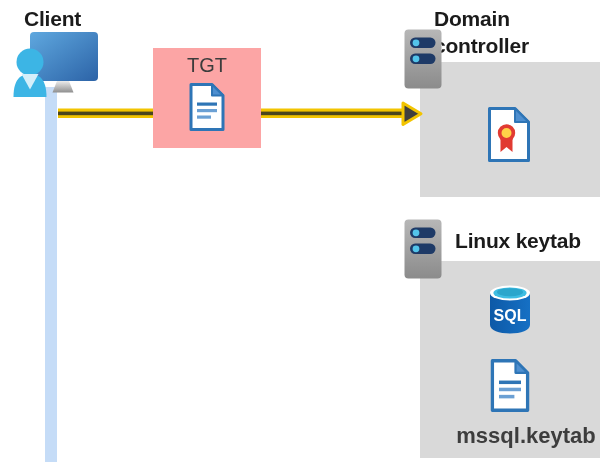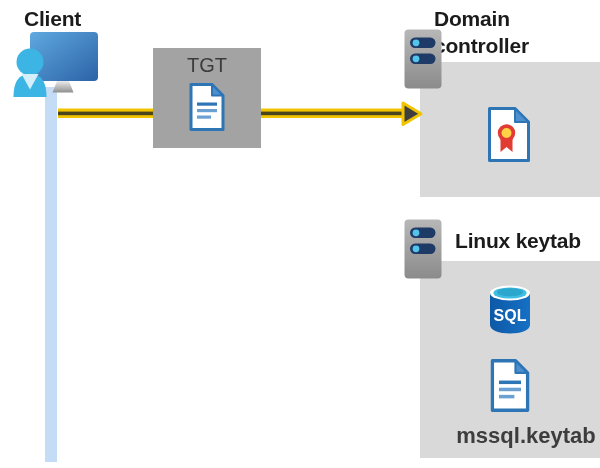--- a/index.html
+++ b/index.html
@@ -15,21 +15,21 @@
 
   
   .client-line{left:45px;top:87px;width:12px;height:375px;background:#c5dcf7;z-index:1;}
 
   
   .panel{background:#d9d9d9;z-index:1;}
   .dc-panel{left:420px;top:62px;width:180px;height:135px;}
   .ls-panel{left:420px;top:261px;width:180px;height:197px;}
 
   
-  .ticket-box{left:153px;top:48px;width:108px;height:100px;background:#a3a3a3;z-index:3;
+  .ticket-box{left:153px;top:48px;width:108px;height:100px;background:#fca5a5;z-index:3;
     display:flex;justify-content:center;gap:13px;padding-top:5px;box-sizing:border-box;}
   .ticket-col{display:flex;flex-direction:column;align-items:center;gap:5px;}
   .ticket-label{font-size:20px;color:#3c3c3c;line-height:24px;}
 
   .arrow-svg{left:58px;top:100px;z-index:2;}
   .client-icon{left:13px;top:29px;z-index:2;}
   .server-icon{z-index:2;}
   .dc-server{left:404px;top:29px;}
   .ls-server{left:404px;top:219px;}
   .cert-icon{left:486px;top:106px;z-index:2;}

